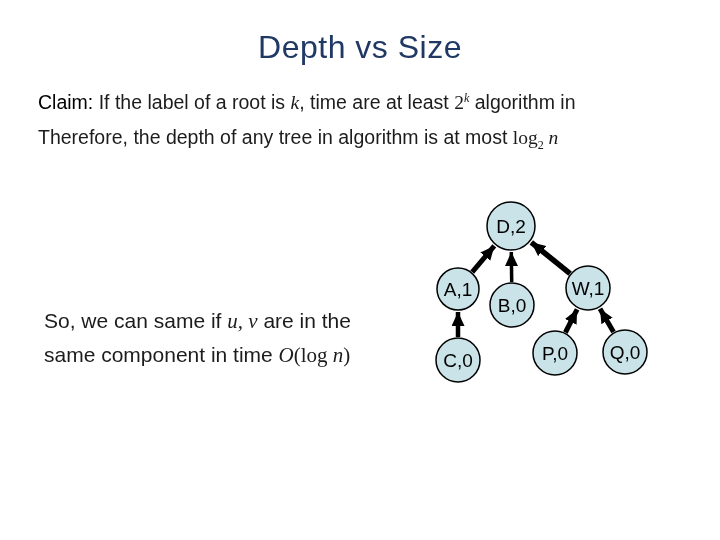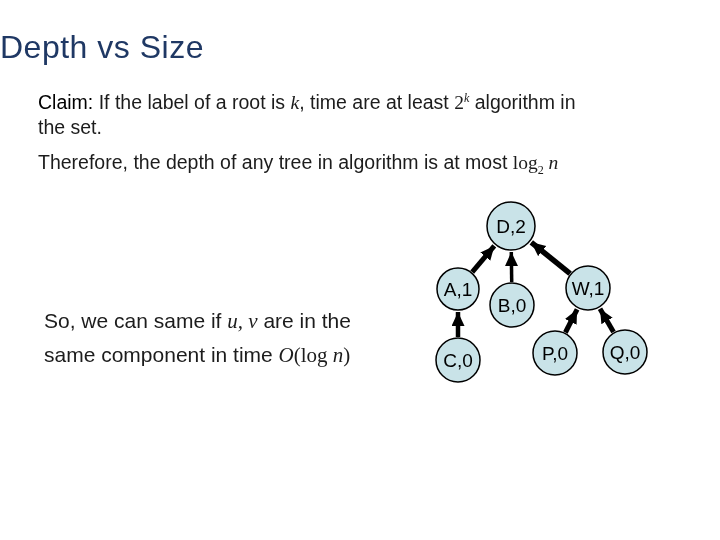--- a/index.html
+++ b/index.html
@@ -14,20 +14,21 @@
     background: #ffffff;
     overflow: hidden;
     font-family: "Liberation Sans", sans-serif;
     color: #1c1c1c;
   }
   .slide-title {
     position: absolute;
     top: 28px;
     left: 0;
     width: 720px;
+    text-align: center;
     font-size: 32px;
     line-height: 38px;
     font-weight: 400;
     color: #1F3864;
     letter-spacing: 0.5px;
   }
   .text-block-1 {
     position: absolute;
     left: 38px;
     top: 90px;
@@ -87,21 +88,20 @@
 </head>
 <body>
 
 <div class="slide">
 
   <div class="slide-title">Depth vs Size</div>
 
   <div class="text-block-1">
     <div class="para-1">
       <div><span class="accent">Claim:</span><span> If the label of a root is </span><span class="mi">k</span><span>, time are at least </span><span class="mrm">2</span><sup class="mi">k</sup><span> algorithm in</span></div>
-      <div>the set.</div>
     </div>
     <div class="para-2"><span>Therefore, the depth of any tree in algorithm is at most </span><span class="mrm">log</span><sub class="mrm">2</sub><span class="mi"> n</span></div>
   </div>
 
   <div class="text-block-2">
     <div><span>So, we can same if </span><span class="mi">u, v</span><span> are in the</span></div>
     <div><span>same component in time </span><span class="mi">O</span><span class="mrm">(log </span><span class="mi">n</span><span class="mrm">)</span></div>
   </div>
 
   <svg class="tree-svg" viewBox="0 0 720 540" xmlns="http://www.w3.org/2000/svg">

